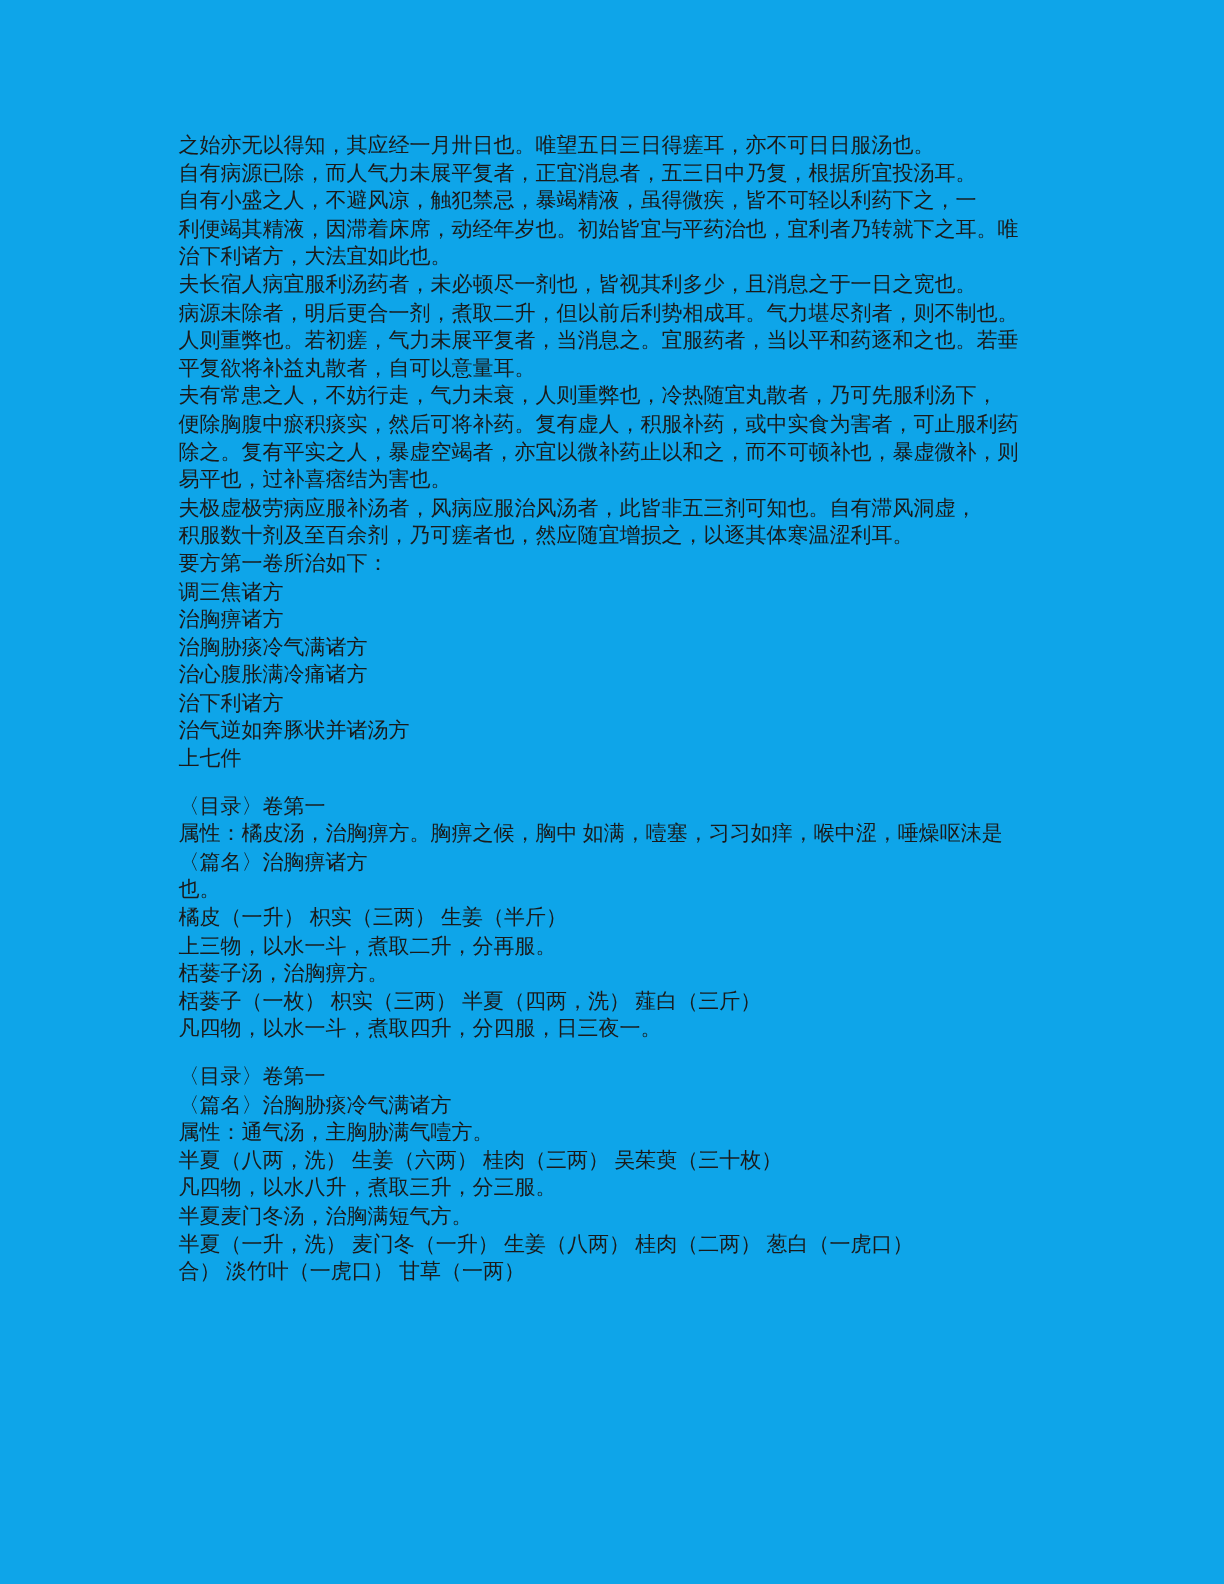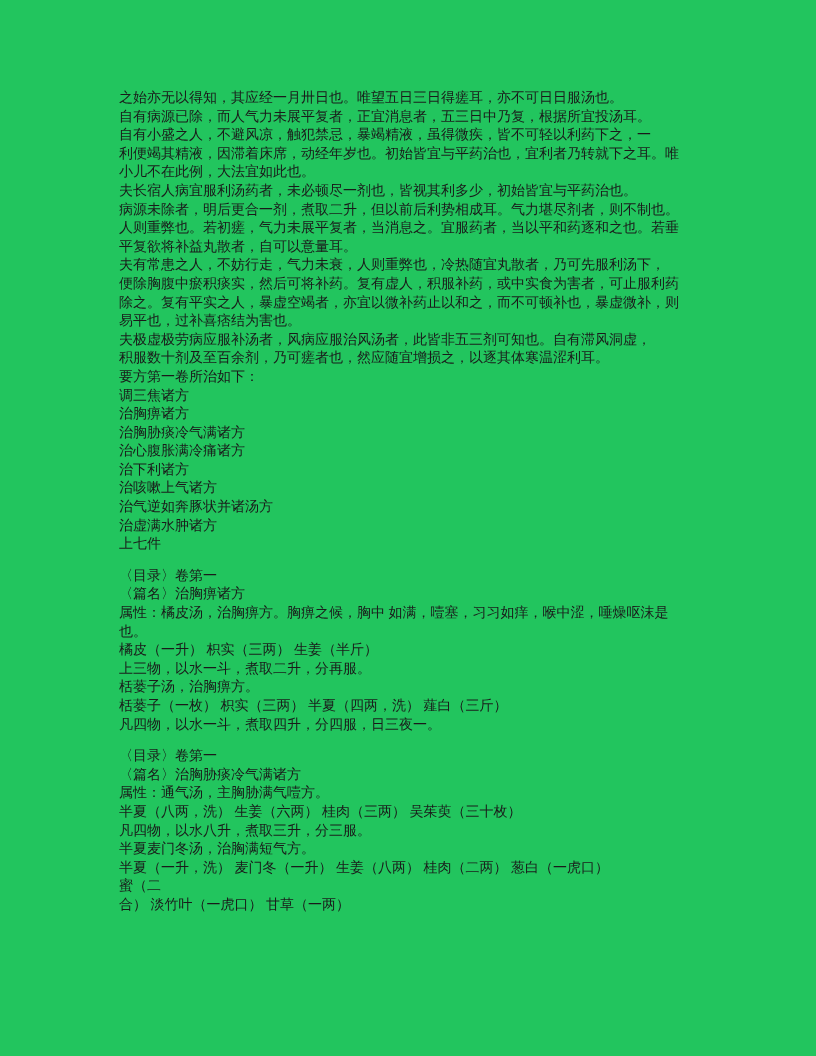--- a/index.html
+++ b/index.html
@@ -4,21 +4,21 @@
 <style>
   html, body {
     margin: 0;
     padding: 0;
     background: #ffffff;
   }
   .page {
     position: relative;
     width: 816px;
     height: 1056px;
-    background: #22c55e;
+    background: #0ea5e9;
     overflow: hidden;
   }
   .text-block {
     position: absolute;
     left: 119px;
     top: 89px;
     width: 610px;
     font-family: "Liberation Serif", "DejaVu Serif", serif;
     font-size: 14px;
     line-height: 18.6px;
@@ -34,55 +34,52 @@
 </style>
 </head>
 <body>
 
 <div class="page">
   <div class="text-block" id="text-block">
       <div class="line">之始亦无以得知，其应经一月卅日也。唯望五日三日得瘥耳，亦不可日日服汤也。</div>
       <div class="line">自有病源已除，而人气力未展平复者，正宜消息者，五三日中乃复，根据所宜投汤耳。</div>
       <div class="line">自有小盛之人，不避风凉，触犯禁忌，暴竭精液，虽得微疾，皆不可轻以利药下之，一</div>
       <div class="line">利便竭其精液，因滞着床席，动经年岁也。初始皆宜与平药治也，宜利者乃转就下之耳。唯</div>
-      <div class="line">小儿不在此例，大法宜如此也。</div>
-      <div class="line">夫长宿人病宜服利汤药者，未必顿尽一剂也，皆视其利多少，初始皆宜与平药治也。</div>
+      <div class="line">治下利诸方，大法宜如此也。</div>
+      <div class="line">夫长宿人病宜服利汤药者，未必顿尽一剂也，皆视其利多少，且消息之于一日之宽也。</div>
       <div class="line">病源未除者，明后更合一剂，煮取二升，但以前后利势相成耳。气力堪尽剂者，则不制也。</div>
       <div class="line">人则重弊也。若初瘥，气力未展平复者，当消息之。宜服药者，当以平和药逐和之也。若垂</div>
       <div class="line">平复欲将补益丸散者，自可以意量耳。</div>
       <div class="line">夫有常患之人，不妨行走，气力未衰，人则重弊也，冷热随宜丸散者，乃可先服利汤下，</div>
       <div class="line">便除胸腹中瘀积痰实，然后可将补药。复有虚人，积服补药，或中实食为害者，可止服利药</div>
       <div class="line">除之。复有平实之人，暴虚空竭者，亦宜以微补药止以和之，而不可顿补也，暴虚微补，则</div>
       <div class="line">易平也，过补喜痞结为害也。</div>
       <div class="line">夫极虚极劳病应服补汤者，风病应服治风汤者，此皆非五三剂可知也。自有滞风洞虚，</div>
       <div class="line">积服数十剂及至百余剂，乃可瘥者也，然应随宜增损之，以逐其体寒温涩利耳。</div>
       <div class="line">要方第一卷所治如下：</div>
       <div class="line">调三焦诸方</div>
       <div class="line">治胸痹诸方</div>
       <div class="line">治胸胁痰冷气满诸方</div>
       <div class="line">治心腹胀满冷痛诸方</div>
       <div class="line">治下利诸方</div>
-      <div class="line">治咳嗽上气诸方</div>
       <div class="line">治气逆如奔豚状并诸汤方</div>
-      <div class="line">治虚满水肿诸方</div>
       <div class="line">上七件</div>
       <div class="sep"></div>
       <div class="line">〈目录〉卷第一</div>
+      <div class="line">属性：橘皮汤，治胸痹方。胸痹之候，胸中 如满，噎塞，习习如痒，喉中涩，唾燥呕沫是</div>
       <div class="line">〈篇名〉治胸痹诸方</div>
-      <div class="line">属性：橘皮汤，治胸痹方。胸痹之候，胸中 如满，噎塞，习习如痒，喉中涩，唾燥呕沫是</div>
       <div class="line">也。</div>
       <div class="line">橘皮（一升） 枳实（三两） 生姜（半斤）</div>
       <div class="line">上三物，以水一斗，煮取二升，分再服。</div>
       <div class="line">栝蒌子汤，治胸痹方。</div>
       <div class="line">栝蒌子（一枚） 枳实（三两） 半夏（四两，洗） 薤白（三斤）</div>
       <div class="line">凡四物，以水一斗，煮取四升，分四服，日三夜一。</div>
       <div class="sep"></div>
       <div class="line">〈目录〉卷第一</div>
       <div class="line">〈篇名〉治胸胁痰冷气满诸方</div>
       <div class="line">属性：通气汤，主胸胁满气噎方。</div>
       <div class="line">半夏（八两，洗） 生姜（六两） 桂肉（三两） 吴茱萸（三十枚）</div>
       <div class="line">凡四物，以水八升，煮取三升，分三服。</div>
       <div class="line">半夏麦门冬汤，治胸满短气方。</div>
       <div class="line">半夏（一升，洗） 麦门冬（一升） 生姜（八两） 桂肉（二两） 葱白（一虎口）</div>
-      <div class="line">蜜（二</div>
       <div class="line">合） 淡竹叶（一虎口） 甘草（一两）</div>
     </div>
 </div>
 
 </body></html>

